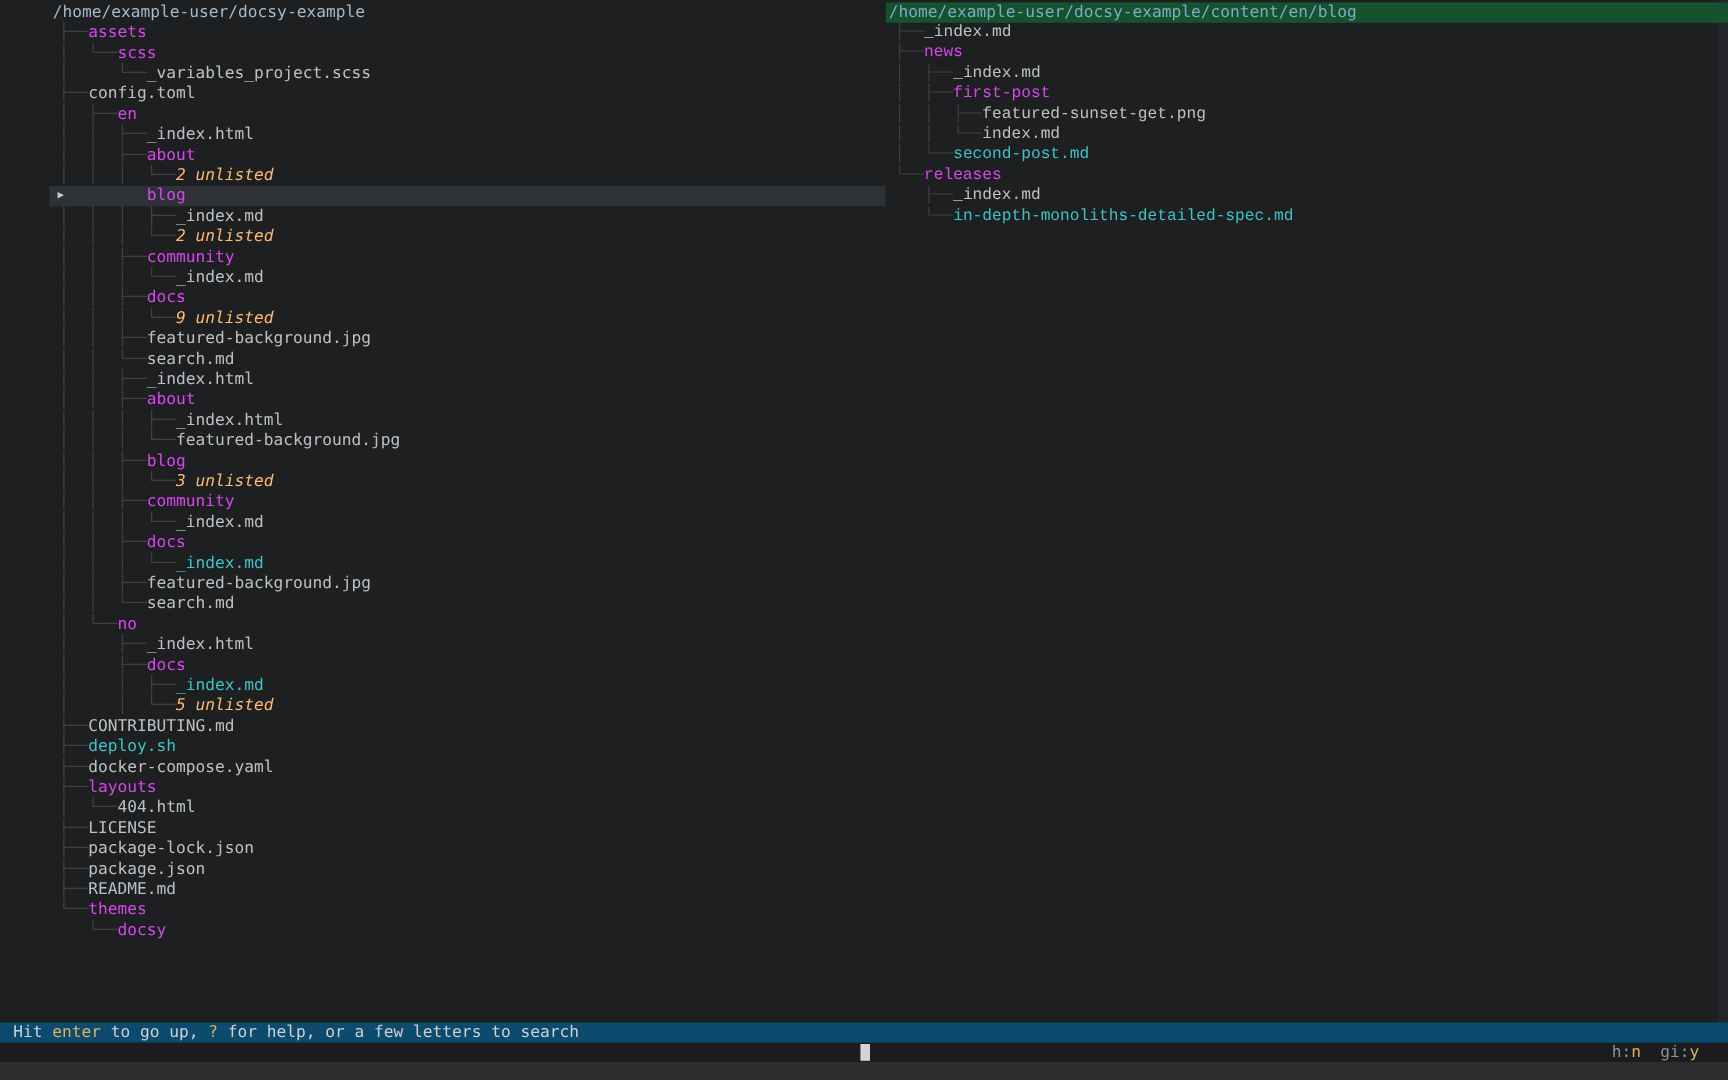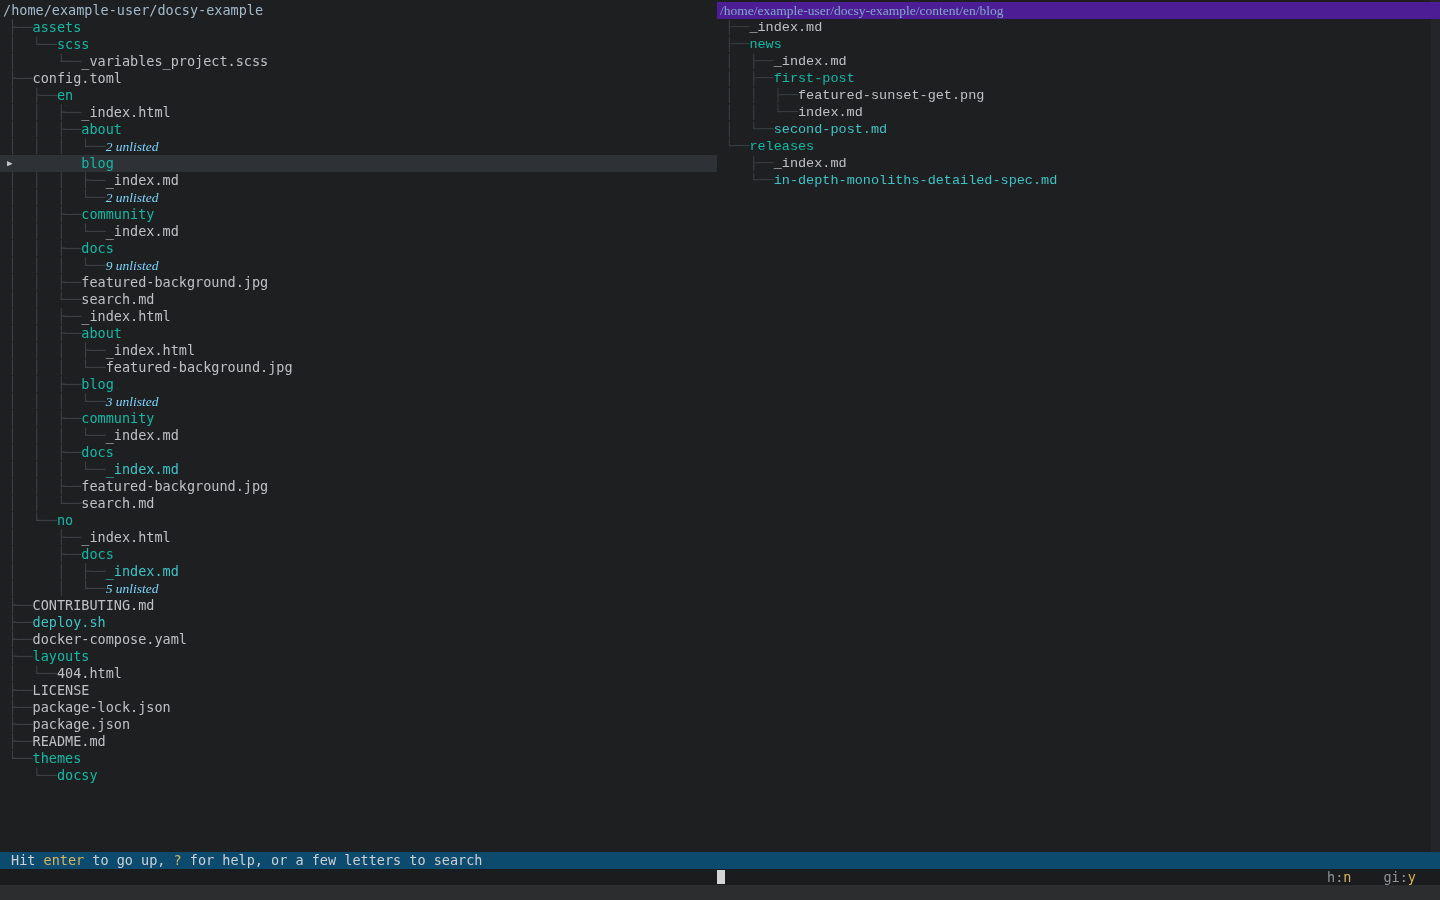--- a/index.html
+++ b/index.html
@@ -4,51 +4,51 @@
 <style>
   html,body{margin:0;padding:0;background:#151618;}
   body{width:1440px;height:900px;overflow:hidden;
        font-family:"DejaVu Sans Mono","Liberation Mono",monospace;
        font-size:13.5px;color:#bdc1c3;}
   .app{width:1440px;height:900px;display:flex;flex-direction:column;background:#1d1f21;}
 
   
   .panels{height:852px;display:flex;overflow:hidden;}
   .panel{height:100%;overflow:hidden;padding-top:2px;box-sizing:border-box;}
-  .panel.left{width:717px;}
+  .panel.left{width:717px;margin-left:41px;}
   .panel.right{width:723px;position:relative;}
 
   .row{height:17px;line-height:17px;white-space:pre;position:relative;}
   .row .prefix{color:#3d4145;}
-  .row .name.dir{color:#14b8a6;}
+  .row .name.dir{color:#d946ef;}
   .row .name.file{color:#bdc1c3;}
   .row .name.special{color:#3fc2c6;}
-  .row .name.unlisted{color:#7dd3fc;font-style:italic;font-family:Liberation Serif, serif;}
+  .row .name.unlisted{color:#fdba74;font-style:italic;}
   .row.sel{background:#2e3236;}
   .row.sel .prefix{visibility:hidden;}
   .row.sel .arrow{position:absolute;left:7px;top:0;font-size:9px;line-height:17px;color:#c6c9ca;}
 
   .title-row{height:17px;line-height:17px;white-space:pre;padding-left:3px;color:#a4bacc;}
-  .panel.right .title-row{background:#4c1d95;color:#82a8c8;position:relative;z-index:1;font-family:Liberation Serif, serif;}
+  .panel.right .title-row{background:#14532d;color:#82a8c8;position:relative;z-index:1;}
   .scroll-track{position:absolute;top:0;right:0;width:9px;height:100%;background:#232528;z-index:0;}
   .panel.right .rows{position:relative;z-index:1;font-family:Liberation Mono, monospace;}
 
   
   .status-bar{height:17px;line-height:17px;background:#0c4a6e;color:#ccd0d2;
               padding-left:11px;white-space:pre;}
   .status-bar .accent{color:#d9b35c;}
 
   
   .input-line{height:16px;display:flex;background:#1a1c1e;}
   .input{height:16px;line-height:16px;white-space:pre;box-sizing:border-box;}
   .left-input{width:717px;padding-left:8px;color:#999fa2;}
   .right-input{flex:1;display:flex;justify-content:space-between;align-items:center;}
   .cursor{display:inline-block;width:8px;height:14px;background:#d3d5d5;margin-top:0;}
   .toggles{margin-right:24px;white-space:pre;}
-  .toggle{margin-left:32px;}
+  .toggle{margin-left:16px;}
   .toggle .tlabel{color:#8e9395;}
   .toggle .tvalue{color:#d9b35c;}
 
   
   .bottom-strip{height:15px;background:#2b2d2f;}
 </style>
 </head>
 <body>
 
 <div class="app">

